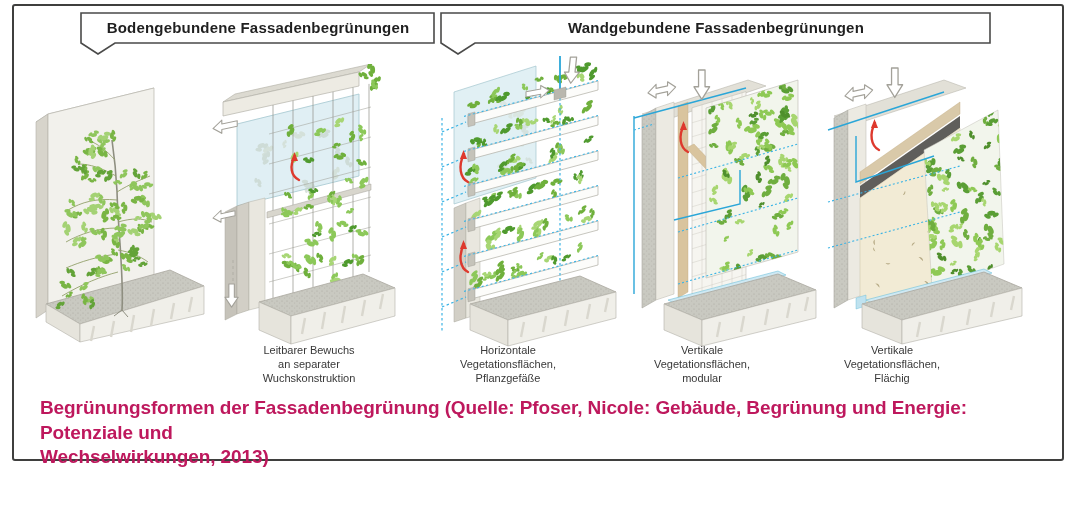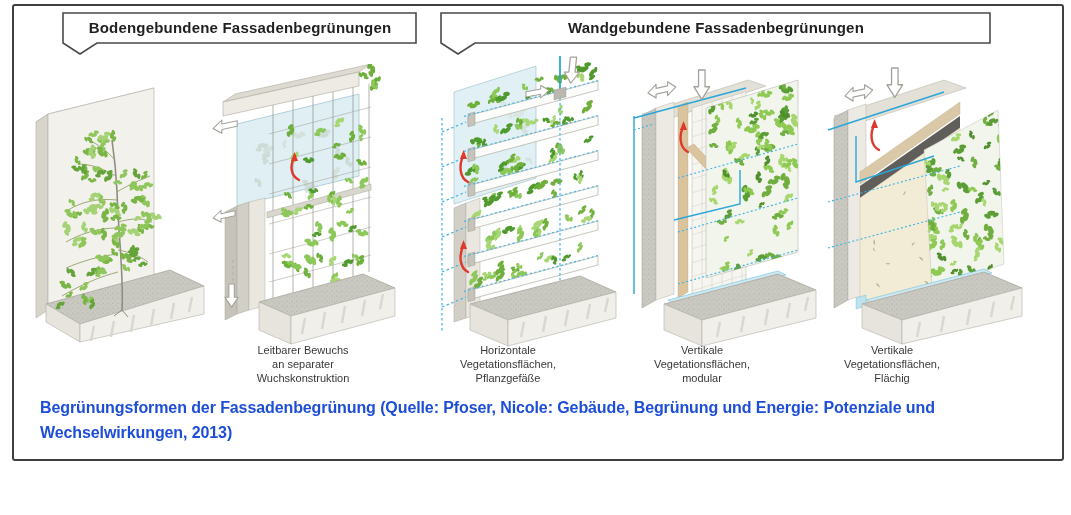--- a/index.html
+++ b/index.html
@@ -4,32 +4,32 @@
 <style>
   html,body{margin:0;padding:0;background:#fff;}
   .canvas{position:relative;width:1071px;height:515px;background:#fff;overflow:hidden;
           font-family:"Liberation Sans",sans-serif;}
   .frame{position:absolute;left:12px;top:4px;width:1048px;height:453px;
          border:2px solid #3f3f3e;border-radius:3px;background:#fff;}
   .hdr{position:absolute;height:46px;}
   .hdr svg{position:absolute;left:0;top:0;}
   .hdr .hlabel{position:absolute;left:0;top:1px;width:100%;height:30px;line-height:30px;
          text-align:center;font-weight:bold;font-size:15px;color:#1f1f1f;letter-spacing:.2px;}
-  .hdr1{left:62px;top:12px;width:356px;}
+  .hdr1{left:80px;top:12px;width:356px;}
   .hdr2{left:428px;top:12px;width:552px;margin-left:12px;}
   .illus{position:absolute;}
   .cap{position:absolute;font-size:11px;line-height:14px;color:#383838;text-align:center;
        white-space:pre-line;width:180px;}
   .cap1{left:32px;top:349px;}
-  .cap2{left:213px;top:343px;}
+  .cap2{left:219px;top:343px;}
   .cap3{left:418px;top:343px;}
   .cap4{left:612px;top:343px;}
   .cap5{left:802px;top:343px;}
   .src{position:absolute;left:40px;top:396px;width:1000px;font-weight:bold;
-       font-size:16px;line-height:24.5px;color:#1d4ed8;white-space:pre-line;letter-spacing:-0.1px;}
+       font-size:19px;line-height:24.5px;color:#be185d;white-space:pre-line;letter-spacing:-0.1px;}
 </style>
 </head>
 <body>
 
 <div class="canvas">
   <div class="frame"></div>
 
   <svg width="0" height="0" style="position:absolute" aria-hidden="true">
     <defs>
       <g id="lc">

